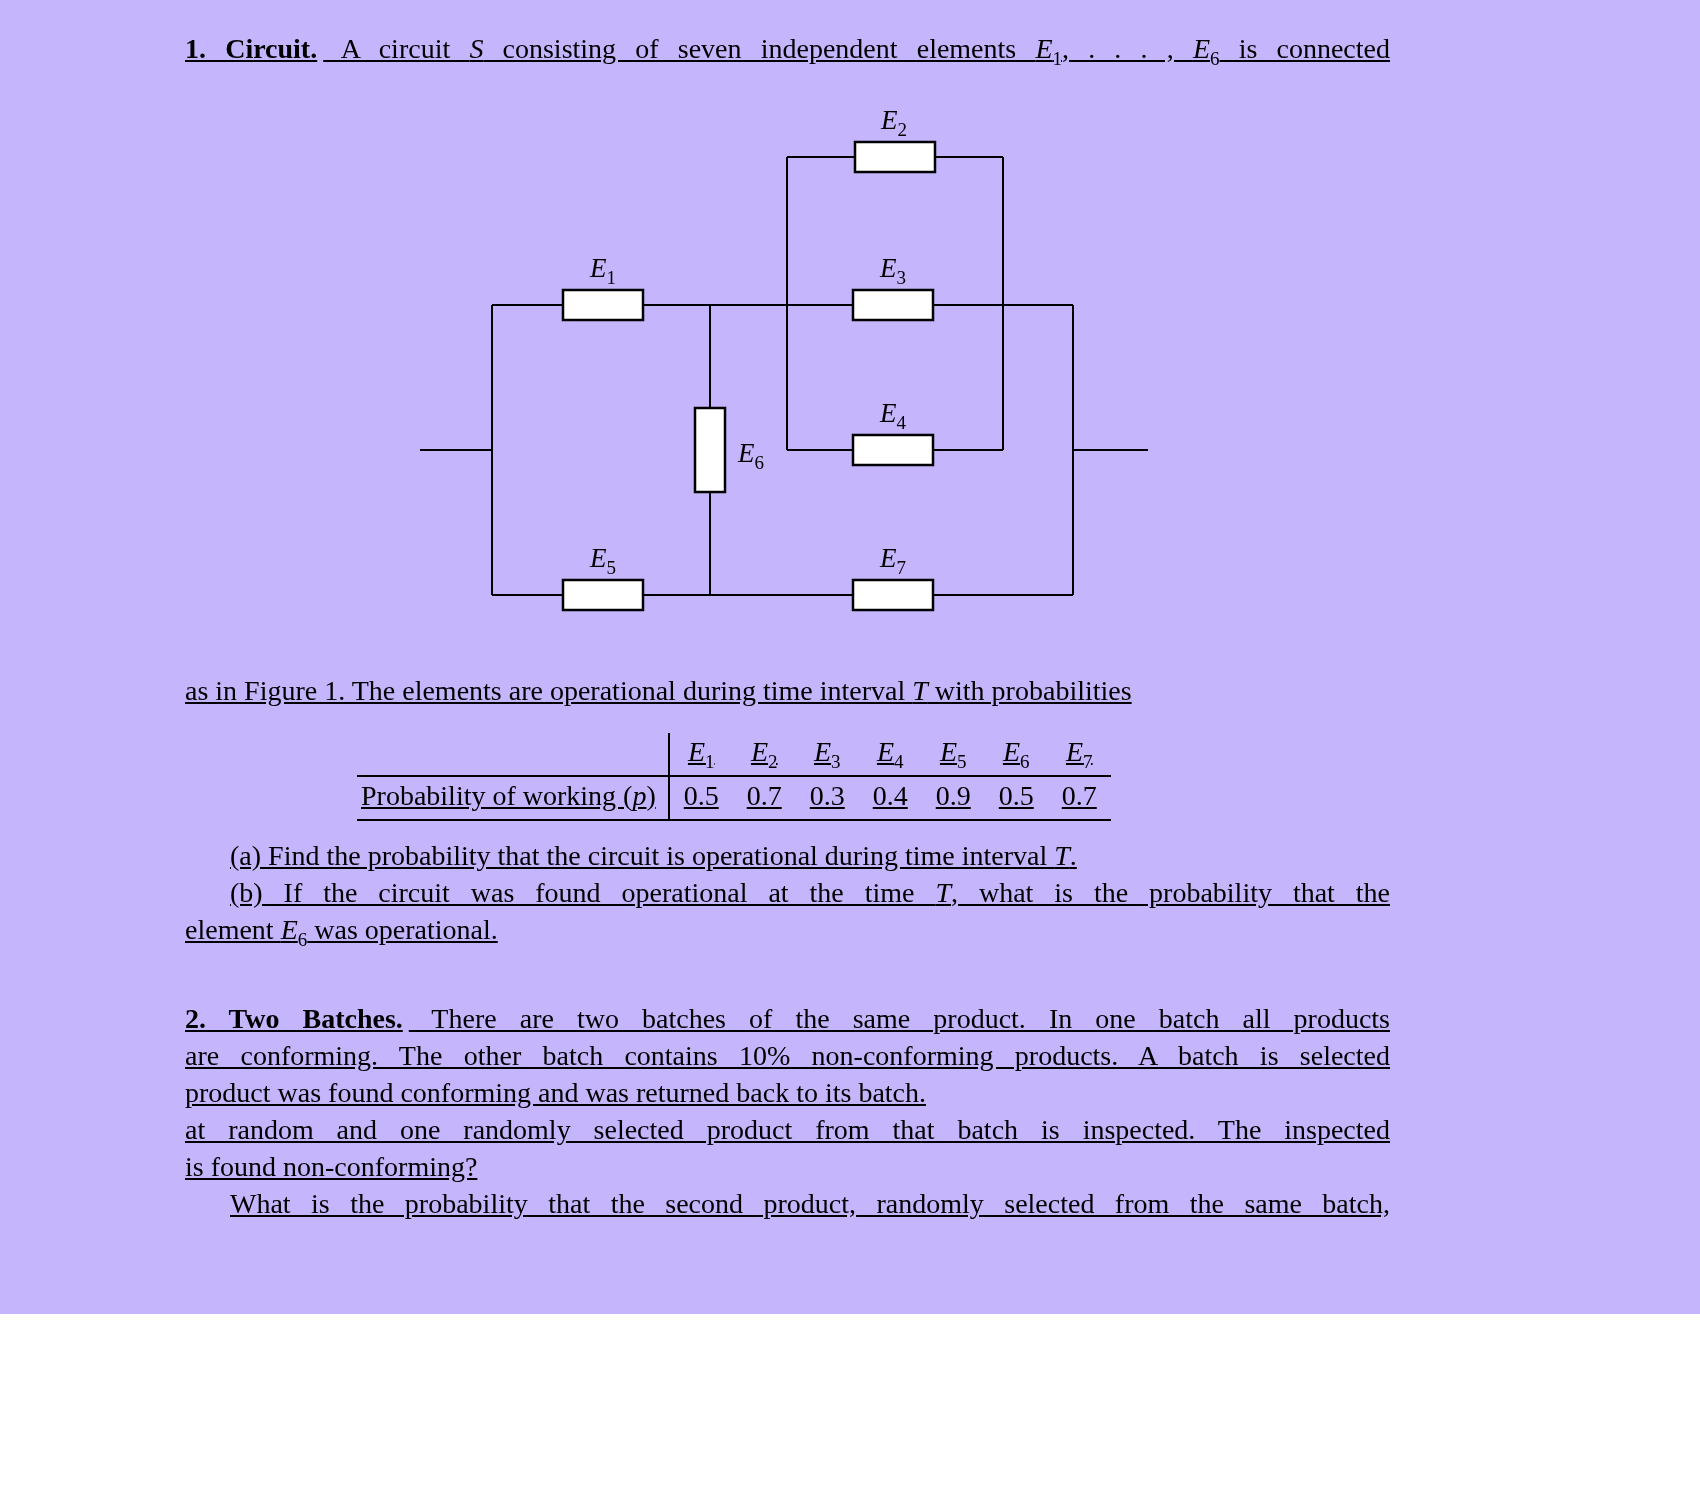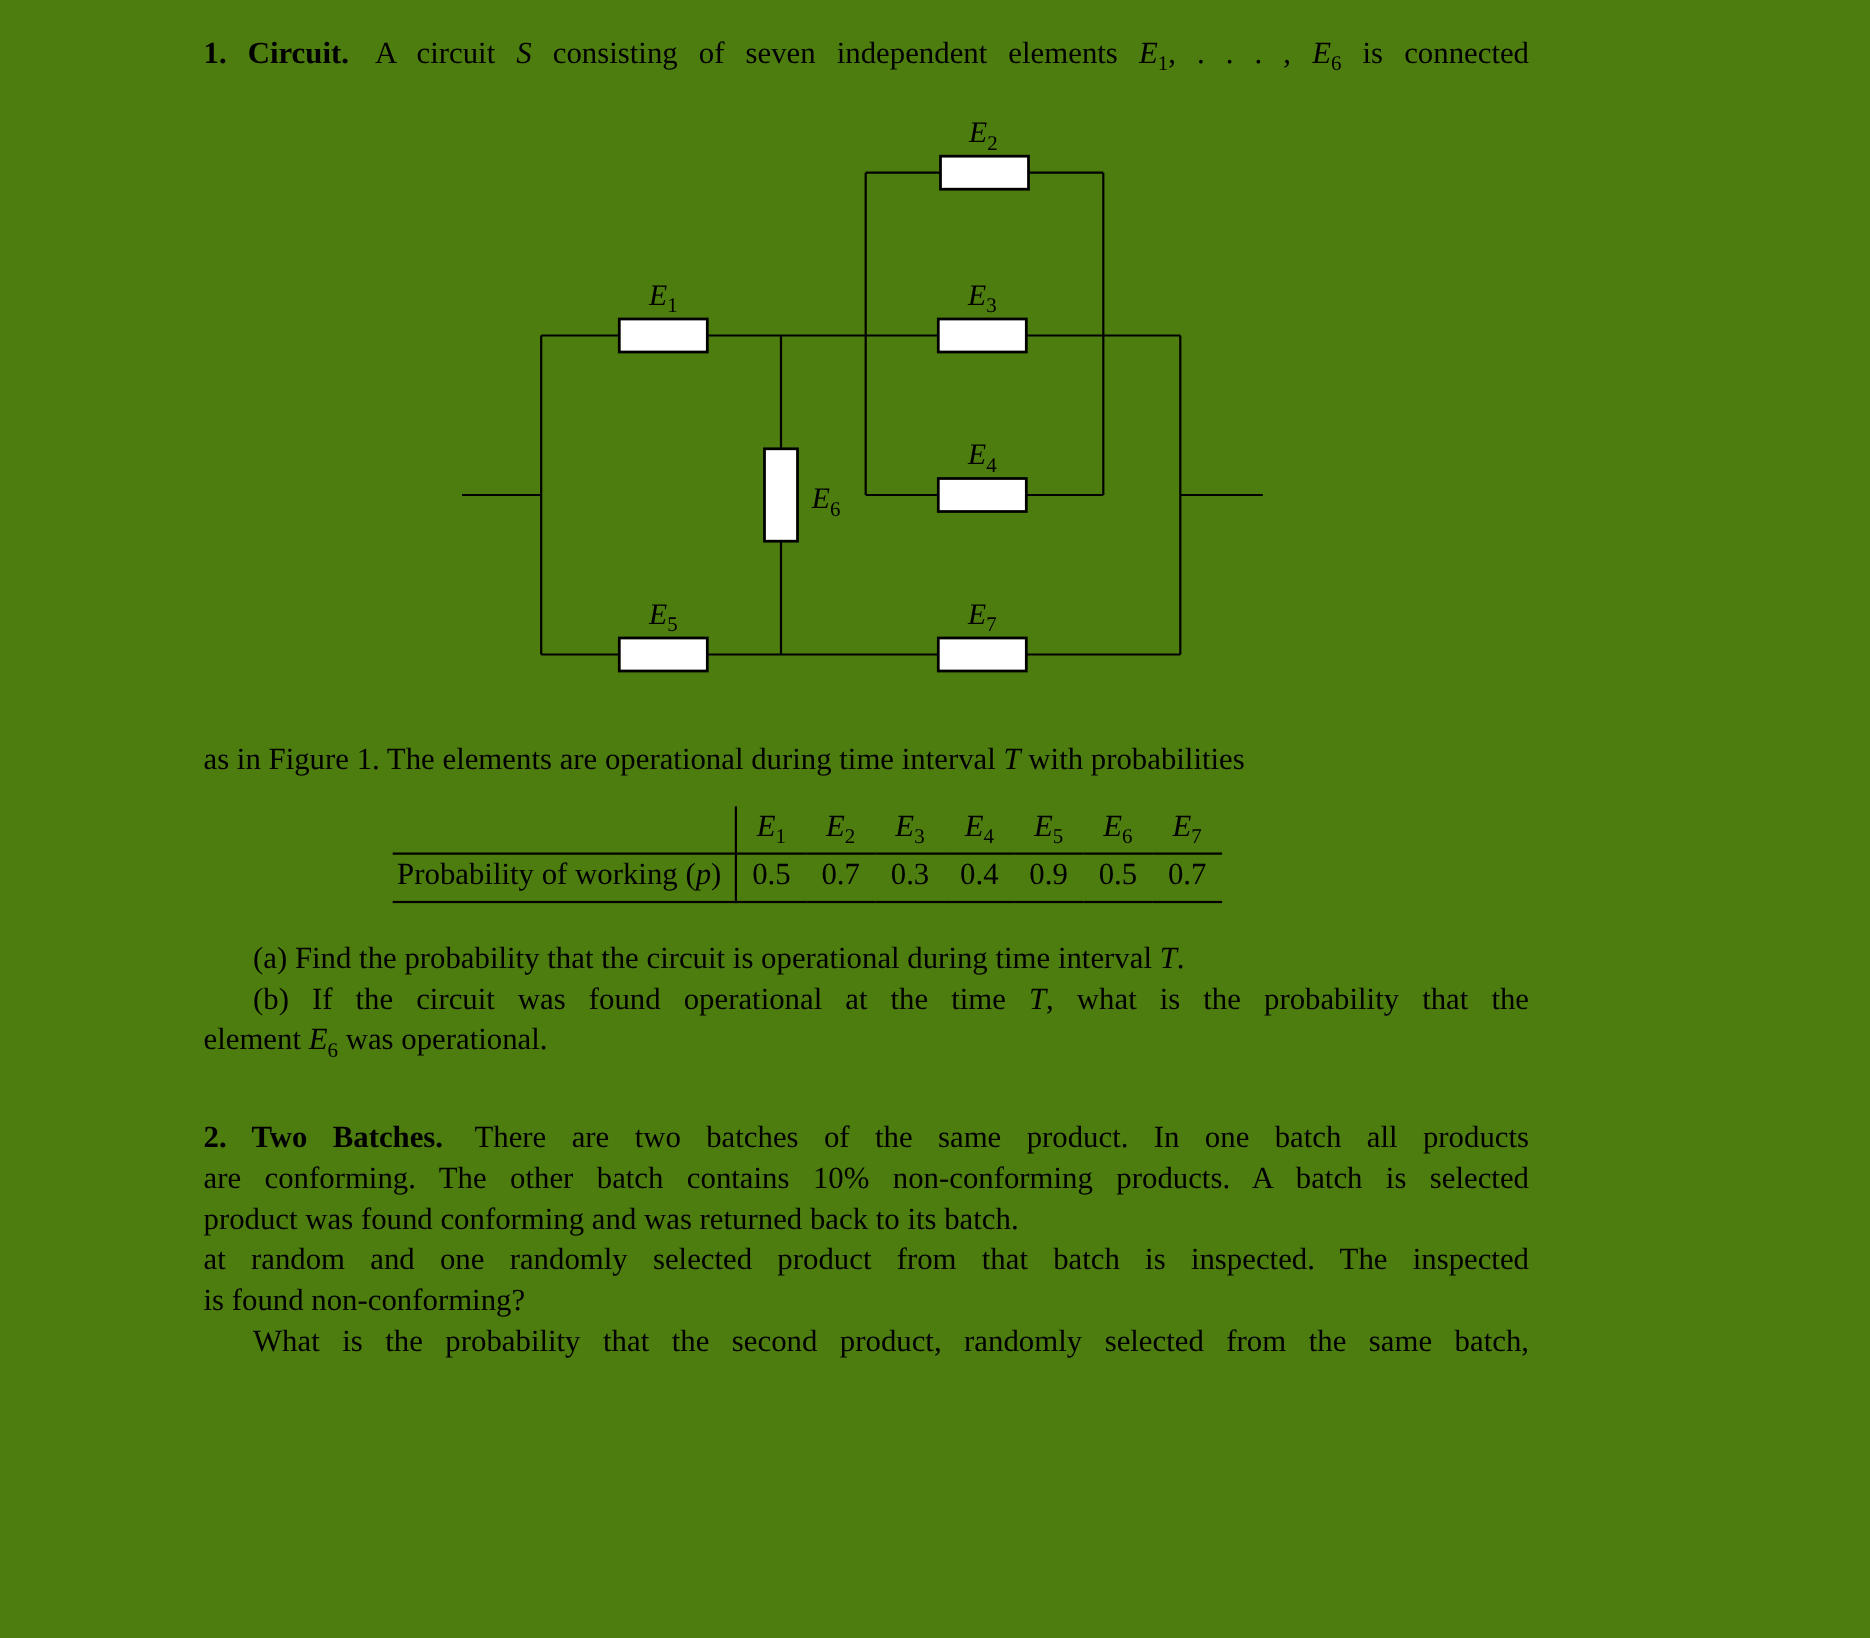--- a/index.html
+++ b/index.html
@@ -1,24 +1,25 @@
 <!DOCTYPE html>
 <html><head>
 <meta charset="utf-8">
 <style>
   html, body { margin: 0; padding: 0; background: #ffffff; }
   .page {
     position: relative;
     width: 1700px;
-    height: 1489px;
-    background: #4d7c0f;
+    height: 1314px;
+    background: #c4b5fd;
     color: #000000;
     font-family: "Liberation Serif", "DejaVu Serif", serif;
     font-size: 28px;
     overflow: hidden;
+    text-decoration: underline;
   }
   .content { width: 1205px; margin-left: 185px; padding-top: 30px; }
   .line { line-height: 37px; text-align: left; }
   .jlast { text-align: justify; text-align-last: justify; }
   .indent1 { text-indent: 45px; }
   b.sec-head { font-weight: bold; margin-right: 6px; }
   i { font-style: italic; }
   sub { font-size: 68%; line-height: 0; }
 
   
@@ -45,21 +46,21 @@
     border-bottom: 2px solid #000000;
     white-space: nowrap;
   }
   .prob-table .label-cell {
     text-align: left;
     border-right: 2px solid #000000;
     padding-right: 12px;
     padding-left: 4px;
   }
 
-  .items { margin-top: 32px; }
+  .items { margin-top: 16px; }
   .p2 { margin-top: 52px; }
 </style>
 </head>
 <body>
 
 <div class="page">
   <div class="content">
 
     <div class="line jlast"><b class="sec-head">1. Circuit.</b><span> A circuit </span><i>S</i><span> consisting of seven independent elements </span><i>E</i><sub>1</sub><span>, . . . , </span><i>E</i><sub>6</sub><span> is connected</span></div>
 

